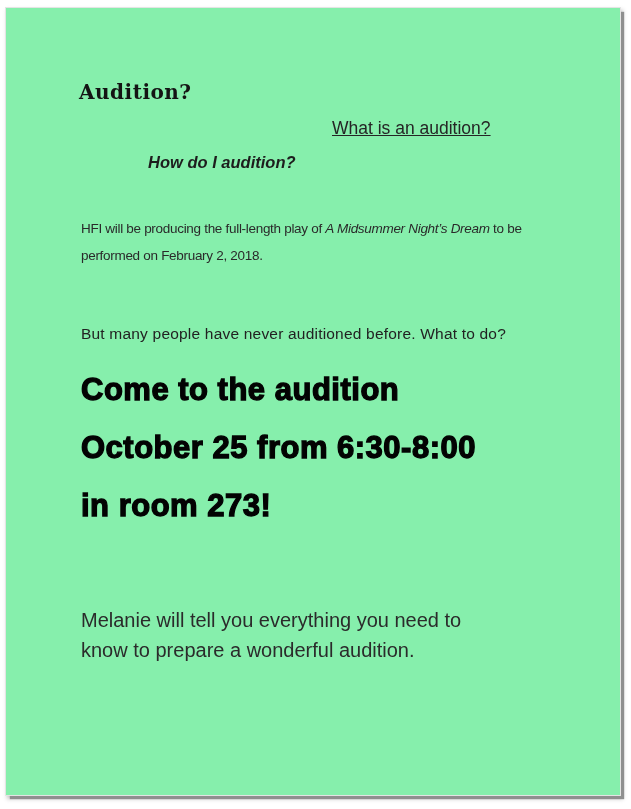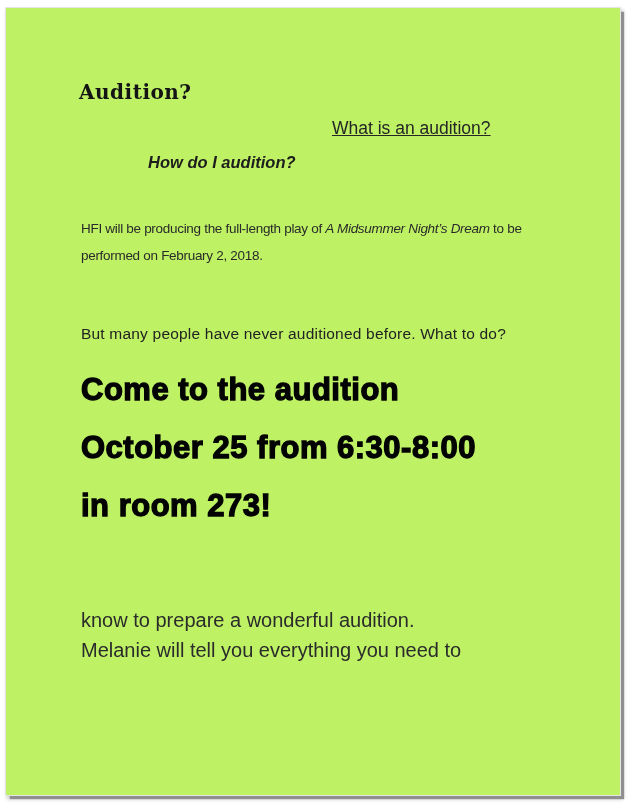--- a/index.html
+++ b/index.html
@@ -10,21 +10,21 @@
     background: #ffffff;
     font-family: "Liberation Sans", sans-serif;
     overflow: hidden;
   }
   .page {
     position: absolute;
     top: 7px;
     left: 5px;
     width: 616px;
     height: 789px;
-    background: #bef264;
+    background: #86efac;
     border: 1px solid #e4e4e4;
     box-shadow: 4px 4px 1px -1px #8f8f8f, 2px 3px 4px rgba(120,120,120,0.45);
     box-sizing: border-box;
   }
   .abs { position: absolute; white-space: nowrap; }
 
   .doc-title {
     left: 73px; top: 71px;
     font-family: "DejaVu Serif", serif;
     font-weight: bold;
@@ -107,17 +107,17 @@
 
   <div class="abs q-many">But many people have never auditioned before. What to do?</div>
 
   <div class="abs headline">
     <div>Come to the audition</div>
     <div>October 25 from 6:30-8:00</div>
     <div>in room 273!</div>
   </div>
 
   <div class="abs closing">
+    <div>Melanie will tell you everything you need to</div>
     <div>know to prepare a wonderful audition.</div>
-    <div>Melanie will tell you everything you need to</div>
   </div>
 
 </div>
 
 </body></html>

